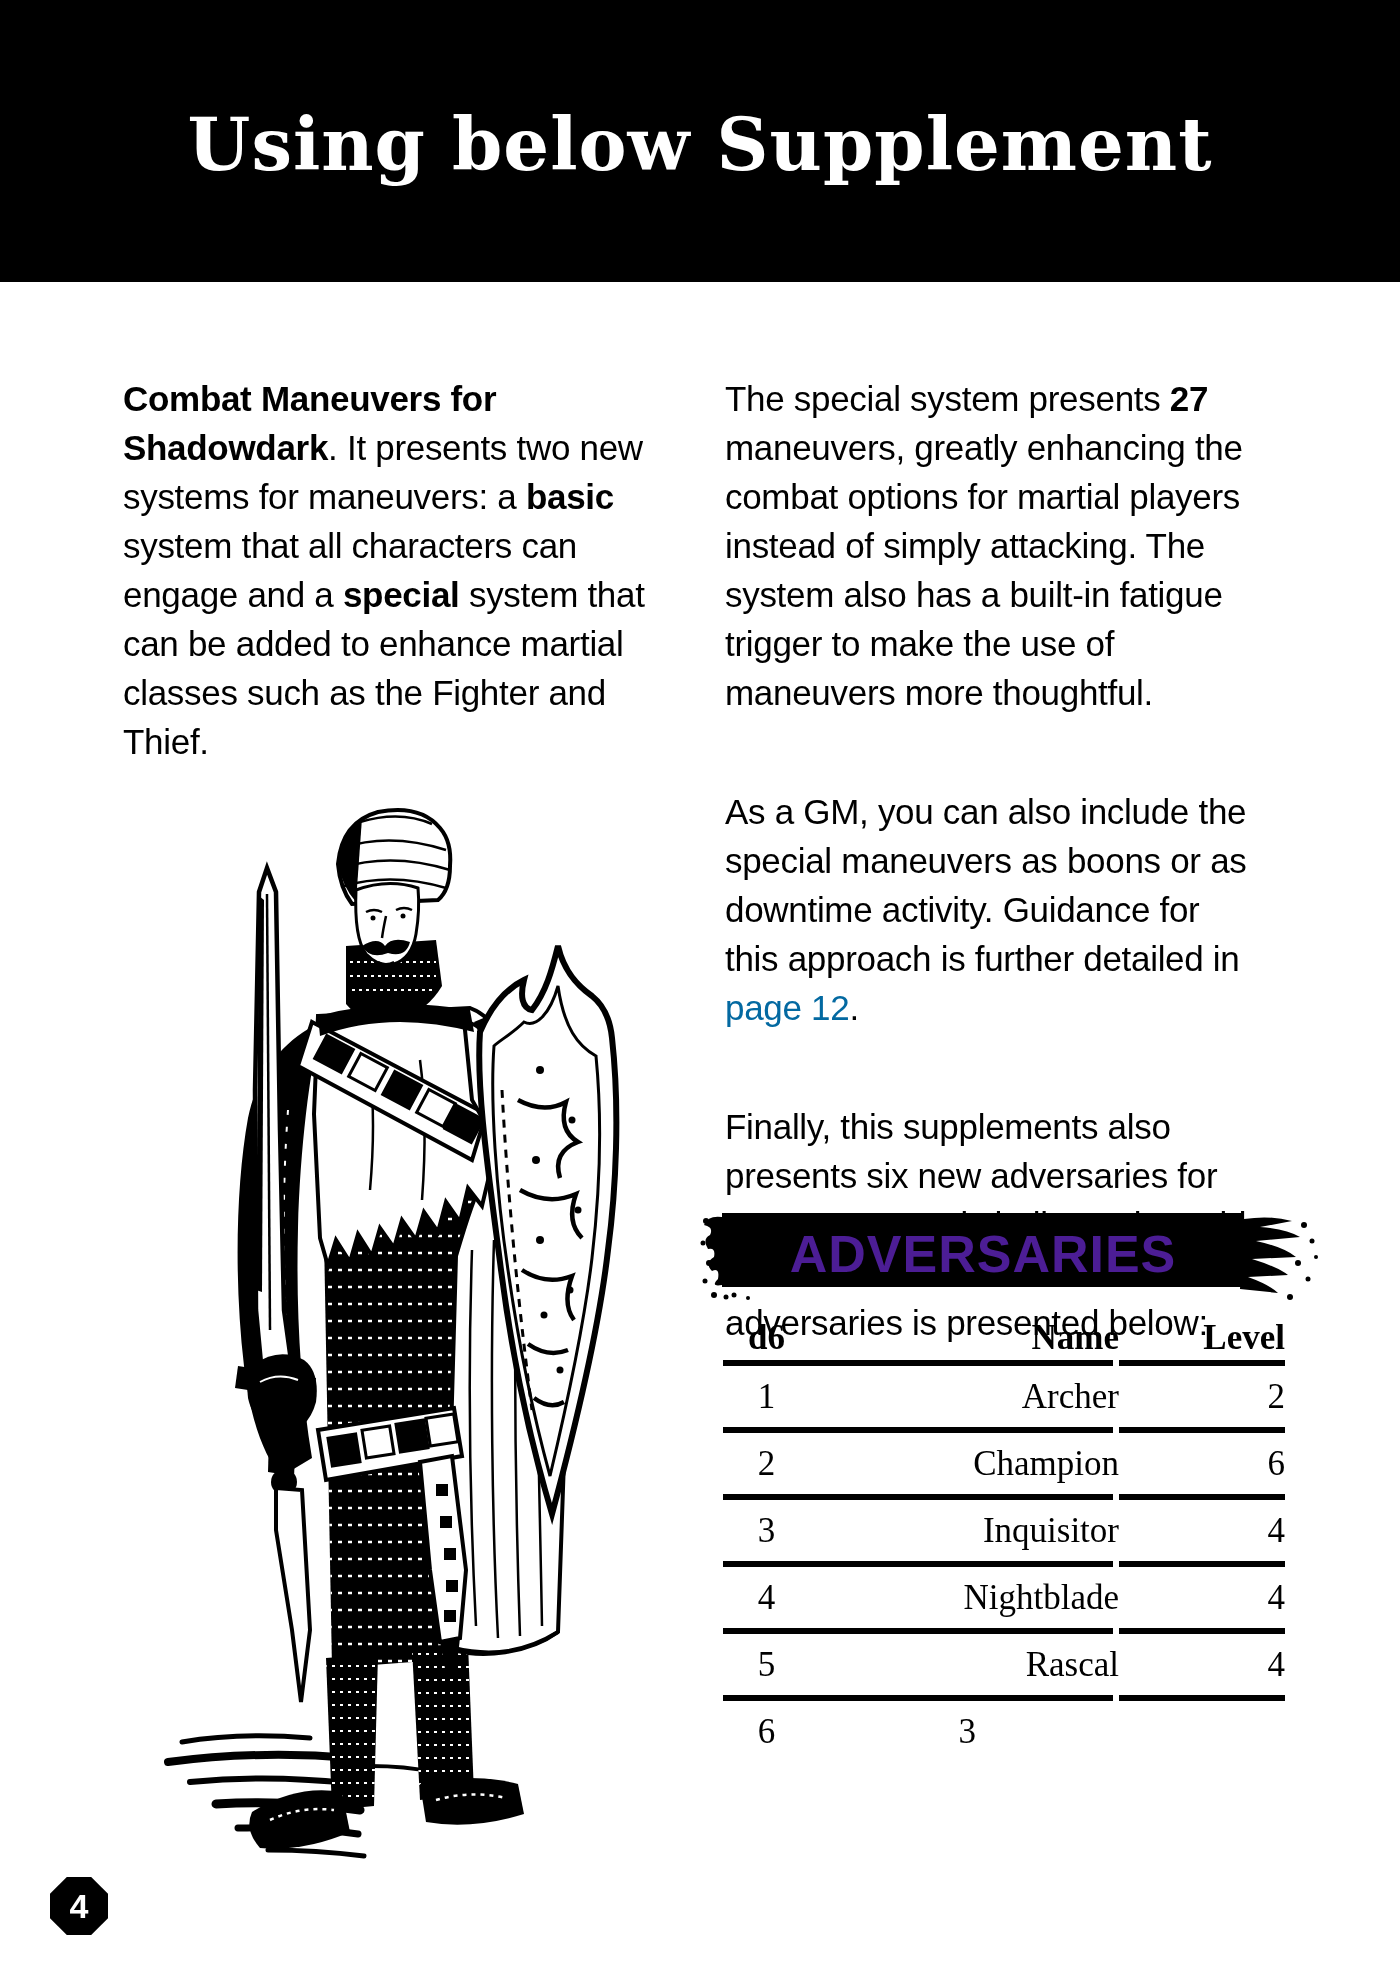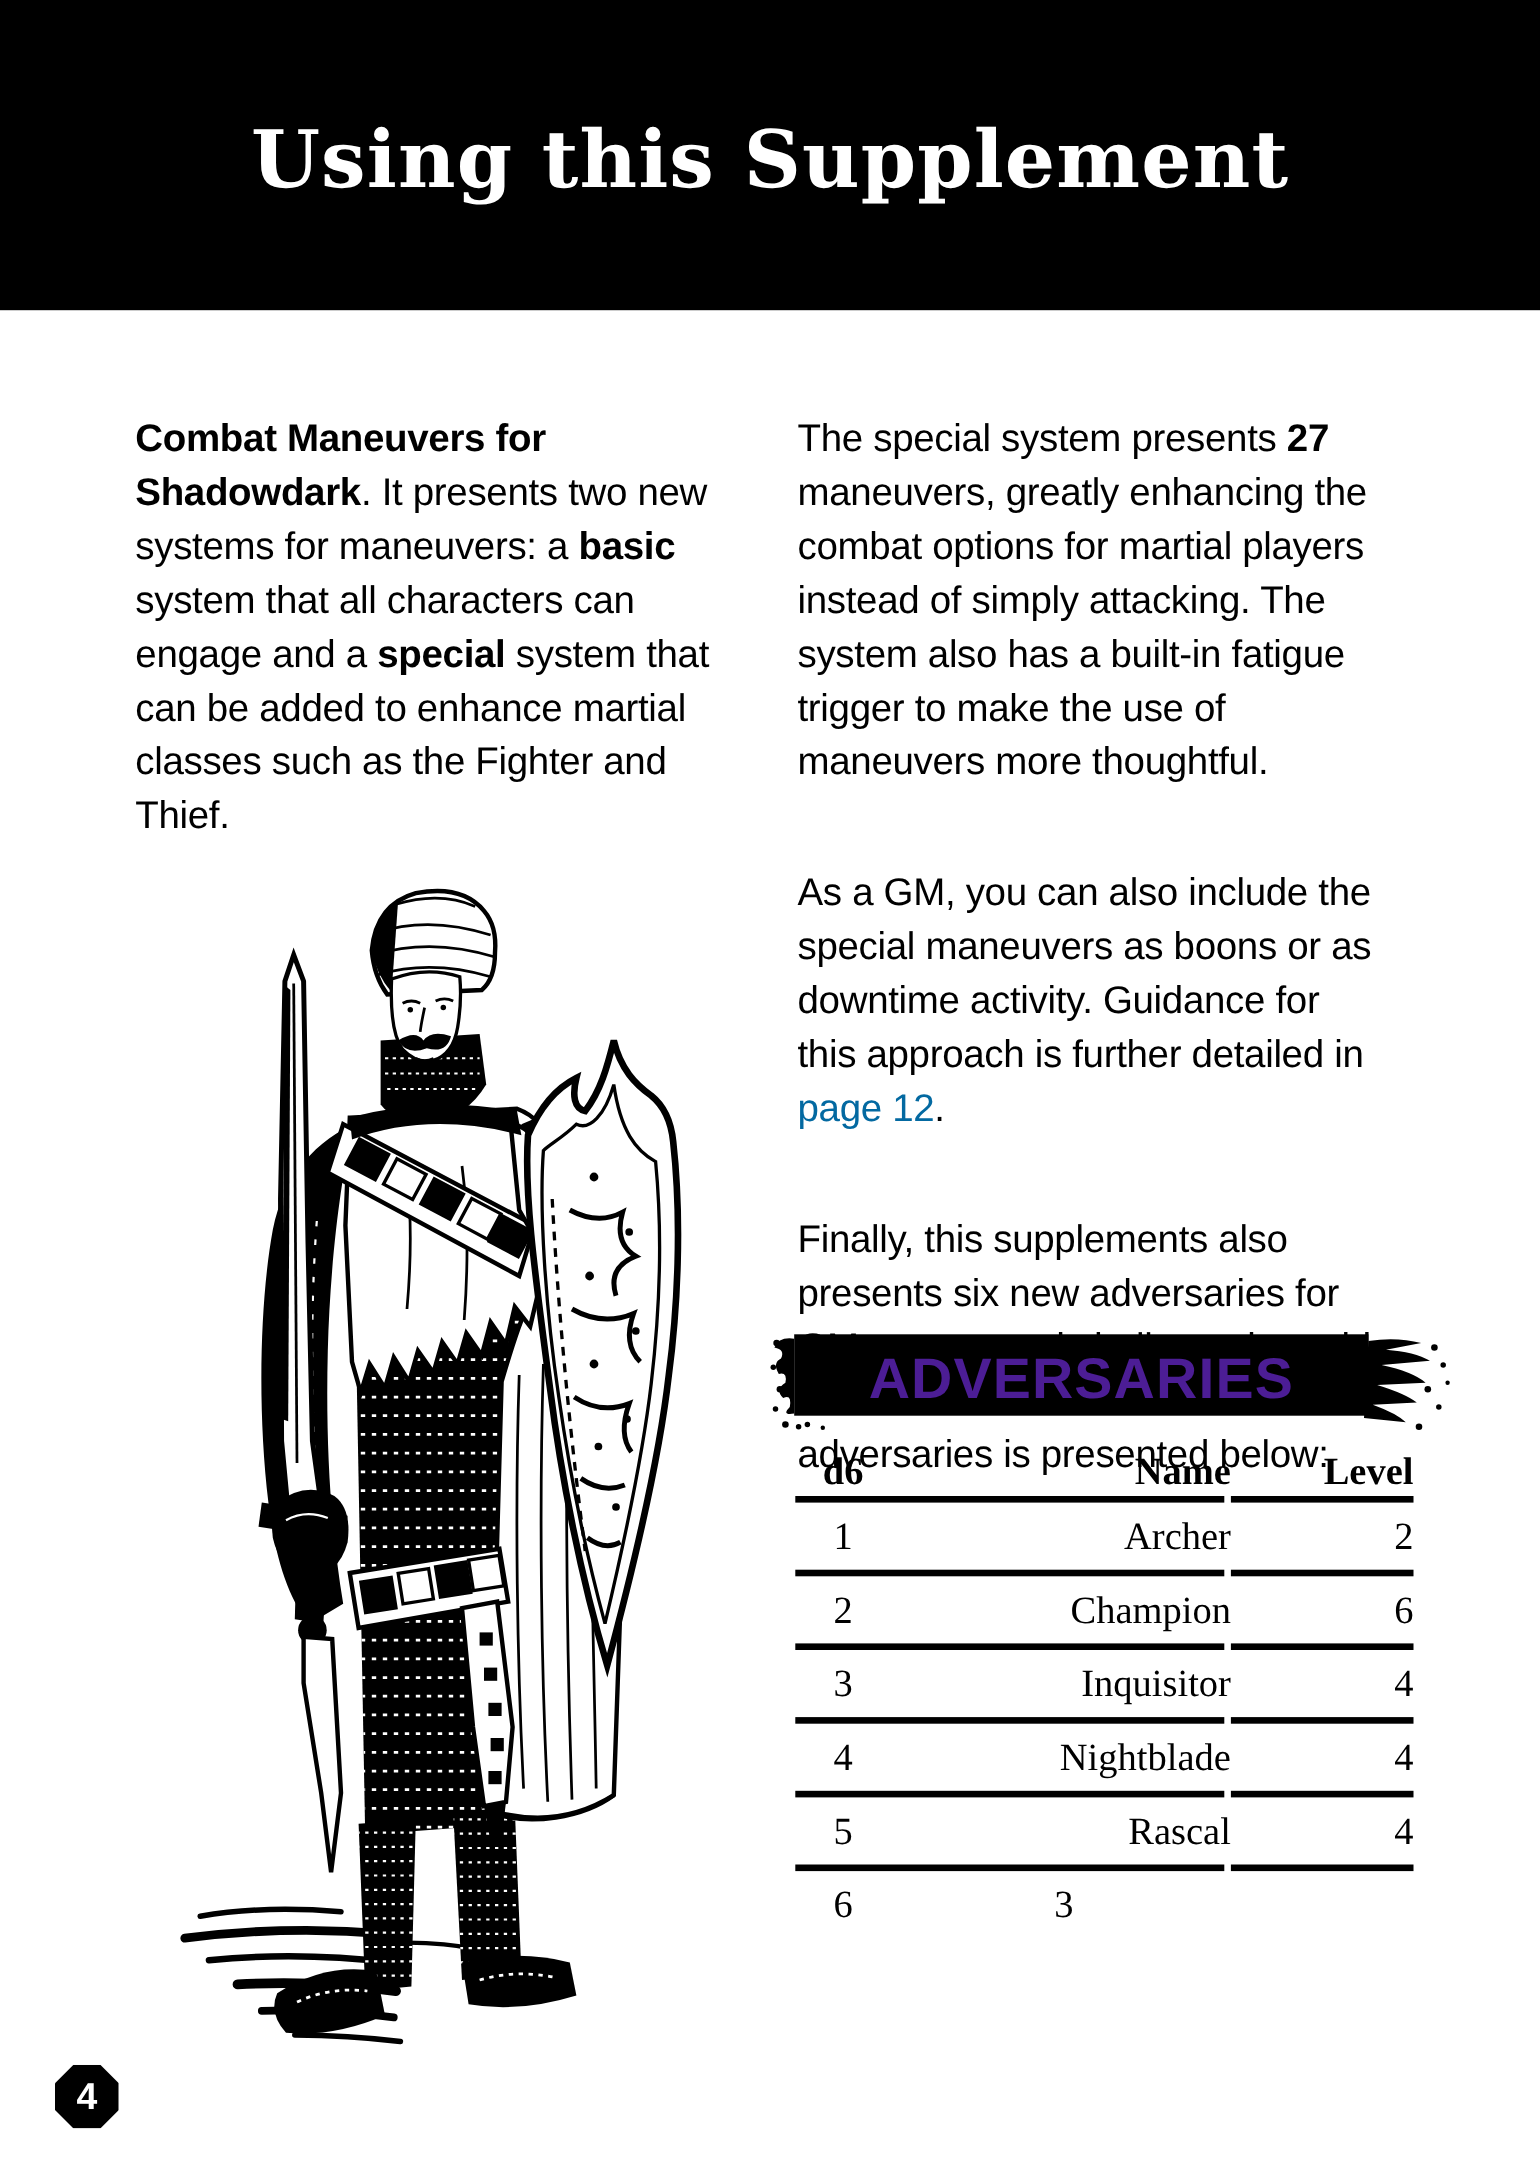--- a/index.html
+++ b/index.html
@@ -43,21 +43,21 @@
         clip-path:polygon(29% 0,71% 0,100% 29%,100% 71%,71% 100%,29% 100%,0 71%,0 29%);
         display:flex;align-items:center;justify-content:center;
         color:#fff;font-weight:bold;font-size:34px;}
 </style>
 </head>
 <body>
 
 <div class="page">
 
   <div class="band">
-    <h1>Using this Supplement</h1>
+    <h1>Using below Supplement</h1>
   </div>
 
   <div class="col col-left">
     <p><b>Combat Maneuvers for
 Shadowdark</b><span>. It presents two new
 systems for maneuvers: a </span><b>basic</b><span>
 system that all characters can
 engage and a </span><b>special</b><span> system that
 can be added to enhance martial
 classes such as the Fighter and

